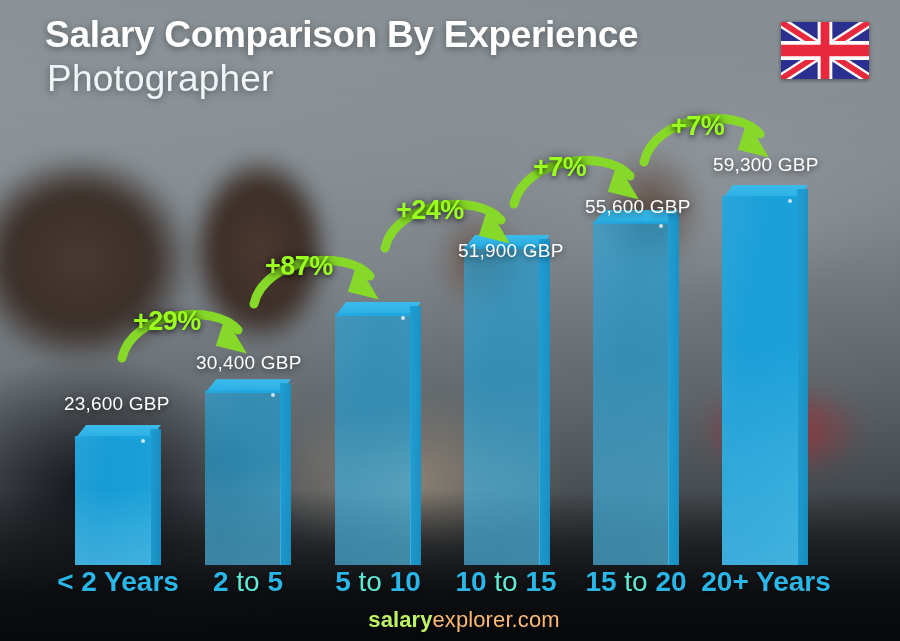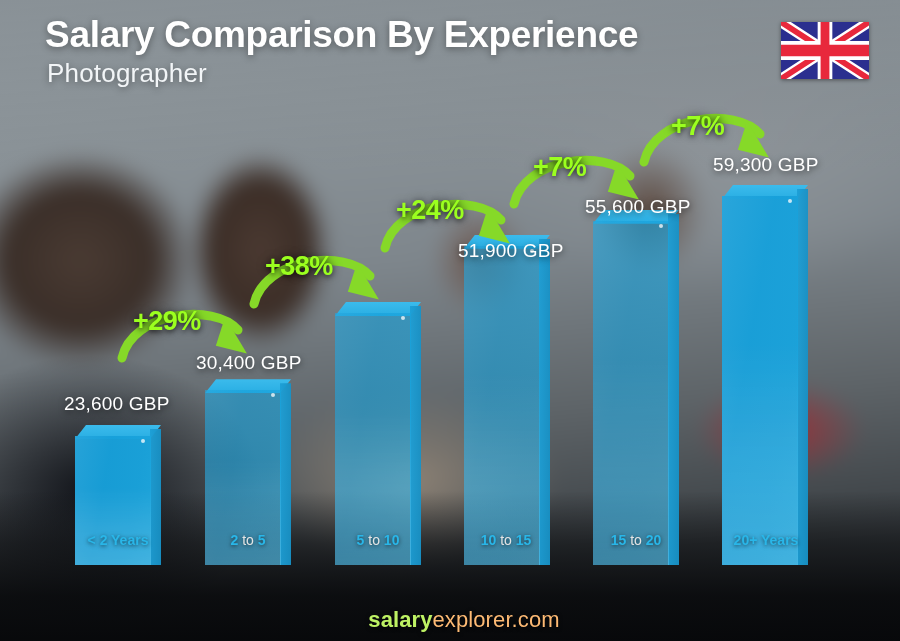--- a/index.html
+++ b/index.html
@@ -27,21 +27,21 @@
   .bg-dark-bottom{position:absolute;left:0;right:0;bottom:0;height:150px;
     background:linear-gradient(to bottom,rgba(8,9,11,0) 0%,rgba(8,9,11,.55) 35%,rgba(6,7,9,.88) 70%,rgba(5,6,8,.95) 100%);}
   .bg-dark-left{position:absolute;left:0;top:330px;width:300px;bottom:0;
     background:radial-gradient(ellipse 230px 180px at 90px 160px, rgba(6,8,14,.85) 0%, rgba(6,8,14,0) 75%);}
   .bg-top-haze{position:absolute;left:0;right:0;top:0;height:170px;
     background:linear-gradient(to bottom,rgba(120,128,134,.45) 0%,rgba(120,128,134,.12) 70%,rgba(120,128,134,0) 100%);}
 
   
   .title{position:absolute;left:45px;top:14px;color:#ffffff;font-size:37px;font-weight:bold;
     letter-spacing:-.3px;text-shadow:0 2px 7px rgba(0,0,0,.38);white-space:nowrap;}
-  .subtitle{position:absolute;left:47px;top:58px;color:#f2f5f7;font-size:26px;font-weight:300;
+  .subtitle{position:absolute;left:47px;top:58px;color:#f2f5f7;font-size:37px;font-weight:300;
     letter-spacing:.2px;text-shadow:0 2px 7px rgba(0,0,0,.38);white-space:nowrap;}
 
   
   .flag{position:absolute;left:781px;top:22px;width:88px;height:57px;overflow:hidden;
     box-shadow:0 1px 4px rgba(0,0,0,.45);}
   .flag svg{display:block;width:88px;height:57px;}
 
   
   .ylabel{position:absolute;right:2px;top:248px;width:150px;
     transform:rotate(90deg);transform-origin:right top;
@@ -70,23 +70,23 @@
   .vlabel{position:absolute;color:#ffffff;font-size:19px;letter-spacing:.2px;
     text-shadow:0 2px 6px rgba(0,0,0,.6);white-space:nowrap;}
 
   
   .arrow{position:absolute;}
   .arrow svg{display:block;overflow:visible;}
   .plabel{position:absolute;color:#9bff1f;font-size:27px;font-weight:bold;letter-spacing:-.5px;
     text-shadow:0 0 10px rgba(0,0,0,.55),0 2px 5px rgba(0,0,0,.5);white-space:nowrap;}
 
   
-  .clabel{position:absolute;top:532px;color:#29b6e8;font-size:14px;font-weight:bold;
+  .clabel{position:absolute;top:566px;color:#29b6e8;font-size:28px;font-weight:bold;
     text-align:center;white-space:nowrap;text-shadow:0 1px 4px rgba(0,0,0,.6);}
-  .clabel .lt{font-weight:normal;color:#e5e5e5;}
+  .clabel .lt{font-weight:normal;color:#5eead4;}
 
   
   .footer{position:absolute;left:0;right:0;top:607px;text-align:center;font-size:22px;
     letter-spacing:.1px;text-shadow:0 1px 4px rgba(0,0,0,.7);}
   .footer .b{color:#bef264;font-weight:bold;}
   .footer .w{color:#fdba74;}
 </style>
 </head>
 <body>
 
@@ -188,21 +188,21 @@
     </svg>
   </div>
   <div class="arrow" style="left:640px;top:104px">
     <svg width="140" height="62" viewBox="0 0 140 62">
       <path d="M4,58 C14,12 96,2 120,30" fill="none" stroke="#86d928" stroke-width="9" stroke-linecap="round"></path>
       <path d="M103,20 L133,50 L101,50 Z" fill="#86d928" transform="rotate(14 117 35)"></path>
     </svg>
   </div>
 
   <div class="plabel" style="left:133px;top:306px">+29%</div>
-  <div class="plabel" style="left:265px;top:251px">+38%</div>
+  <div class="plabel" style="left:265px;top:251px">+87%</div>
   <div class="plabel" style="left:396px;top:195px">+24%</div>
   <div class="plabel" style="left:533px;top:152px">+7%</div>
   <div class="plabel" style="left:671px;top:111px">+7%</div>
 
   <div class="clabel" style="left:48px;width:140px"><span>&lt; 2 Years</span><span class="lt"></span><span></span></div>
   <div class="clabel" style="left:178px;width:140px"><span>2 </span><span class="lt">to</span><span> 5</span></div>
   <div class="clabel" style="left:308px;width:140px"><span>5 </span><span class="lt">to</span><span> 10</span></div>
   <div class="clabel" style="left:436px;width:140px"><span>10 </span><span class="lt">to</span><span> 15</span></div>
   <div class="clabel" style="left:566px;width:140px"><span>15 </span><span class="lt">to</span><span> 20</span></div>
   <div class="clabel" style="left:696px;width:140px"><span>20+ Years</span><span class="lt"></span><span></span></div>

